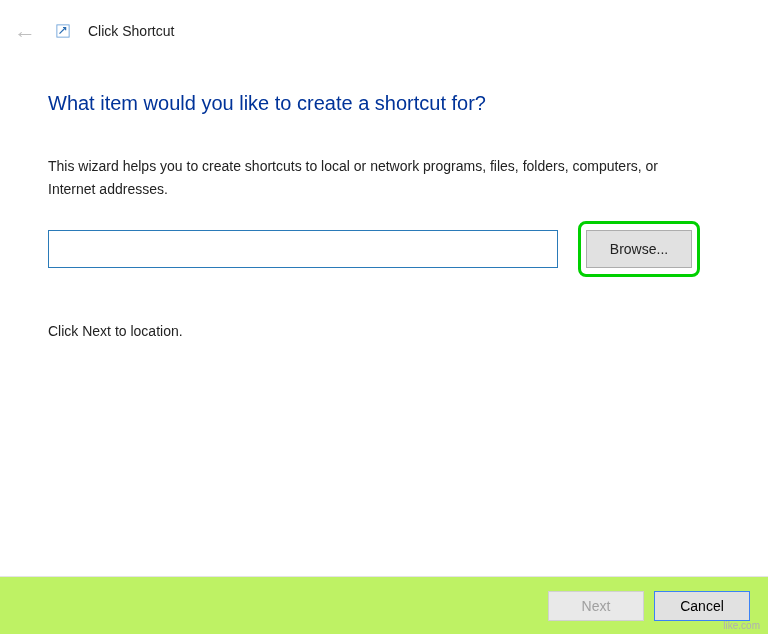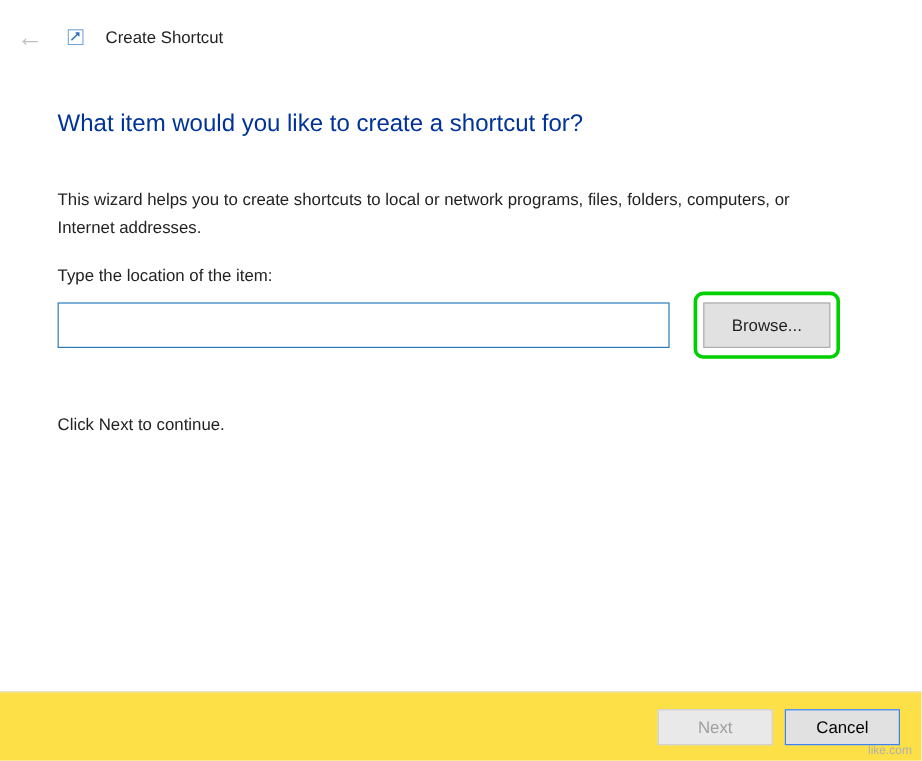--- a/index.html
+++ b/index.html
@@ -90,21 +90,21 @@
     .continue-text {
       font-size: 14px;
       color: #222;
     }
     .footer {
       position: absolute;
       left: 0;
       right: 0;
       bottom: 0;
       height: 58px;
-      background: #fde047;
+      background: #bef264;
       border-top: 1px solid #e4e4e4;
       display: flex;
       justify-content: flex-end;
       align-items: center;
       padding: 0 18px;
       gap: 10px;
     }
     .footer-button {
       width: 96px;
       height: 30px;
@@ -133,34 +133,33 @@
 <body>
 
 <div class="header">
   <span class="back-arrow">←</span>
   <span class="title-icon">
     <svg viewBox="0 0 16 16">
         <rect x="1" y="1" width="14" height="14" fill="#ffffff" stroke="#6aa0d8" stroke-width="1"></rect>
         <path d="M4 11 L11 4 M8 4 H11 V7" stroke="#2a6db3" stroke-width="1.4" fill="none"></path>
       </svg>
   </span>
-  <span class="window-title">Create Shortcut</span>
+  <span class="window-title">Click Shortcut</span>
 </div>
 
 <div class="content">
   <h1 class="heading">What item would you like to create a shortcut for?</h1>
   <p class="description">This wizard helps you to create shortcuts to local or network programs, files, folders, computers, or Internet addresses.</p>
-  <div class="field-label">Type the location of the item:</div>
   <div class="input-row">
     <input class="location-input" type="text" value="" style="">
     <span class="browse-wrap">
       <button class="browse-button">Browse...</button>
     </span>
   </div>
-  <div class="continue-text">Click Next to continue.</div>
+  <div class="continue-text">Click Next to location.</div>
 </div>
 
 <div class="footer">
   <button class="footer-button disabled" disabled="">Next</button>
   <button class="footer-button">Cancel</button>
 </div>
 
 <div class="watermark">like.com</div>
 
 </body></html>

